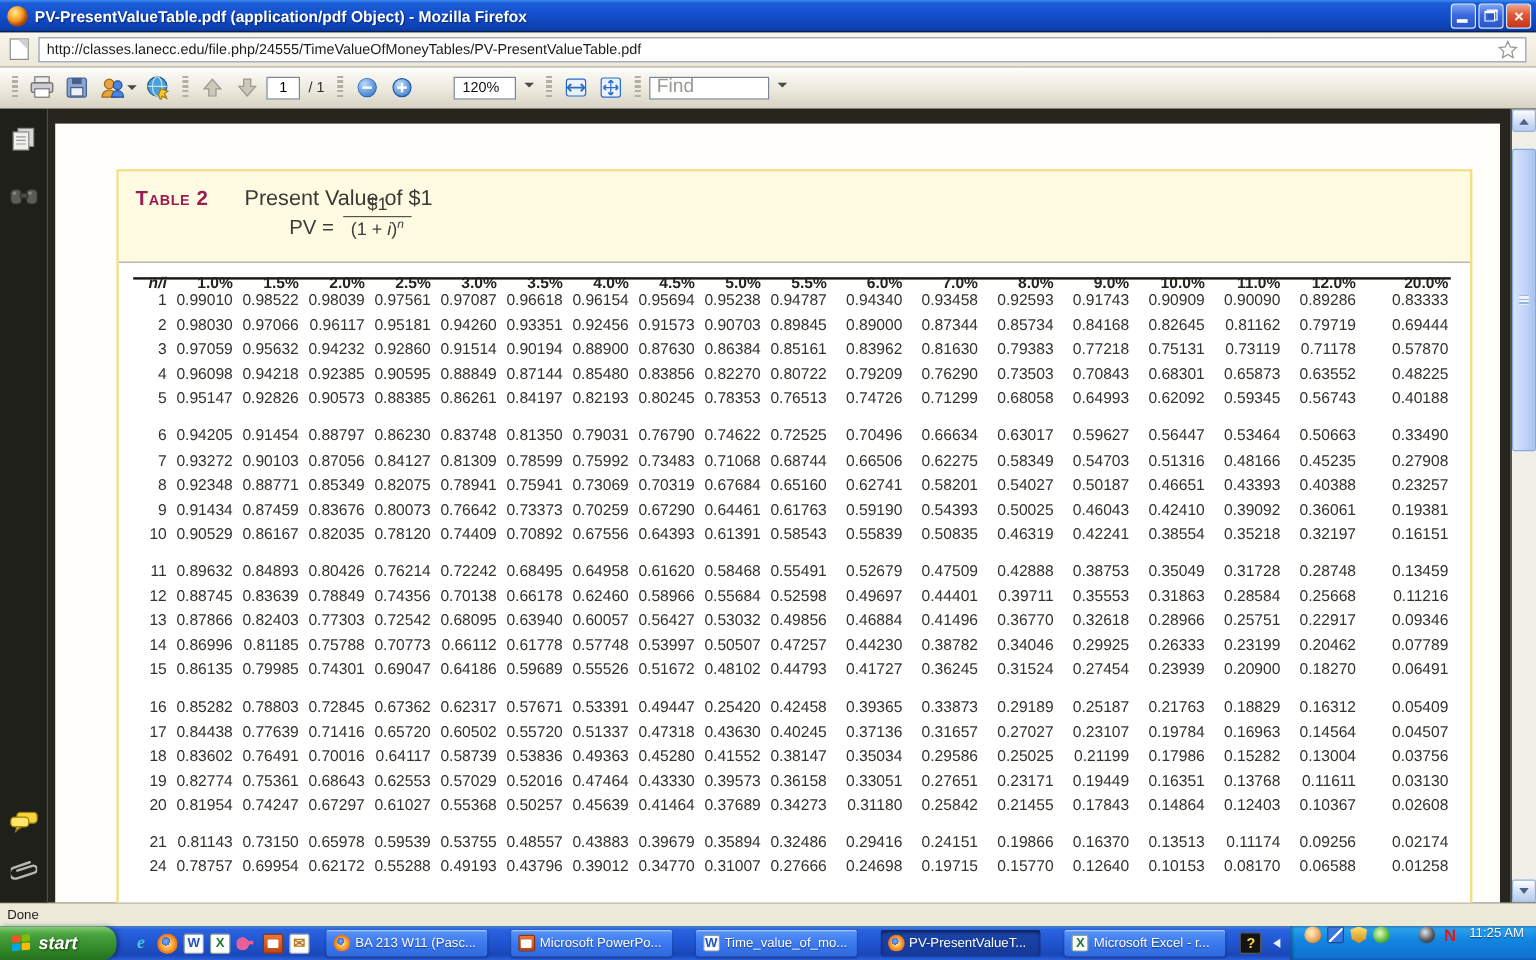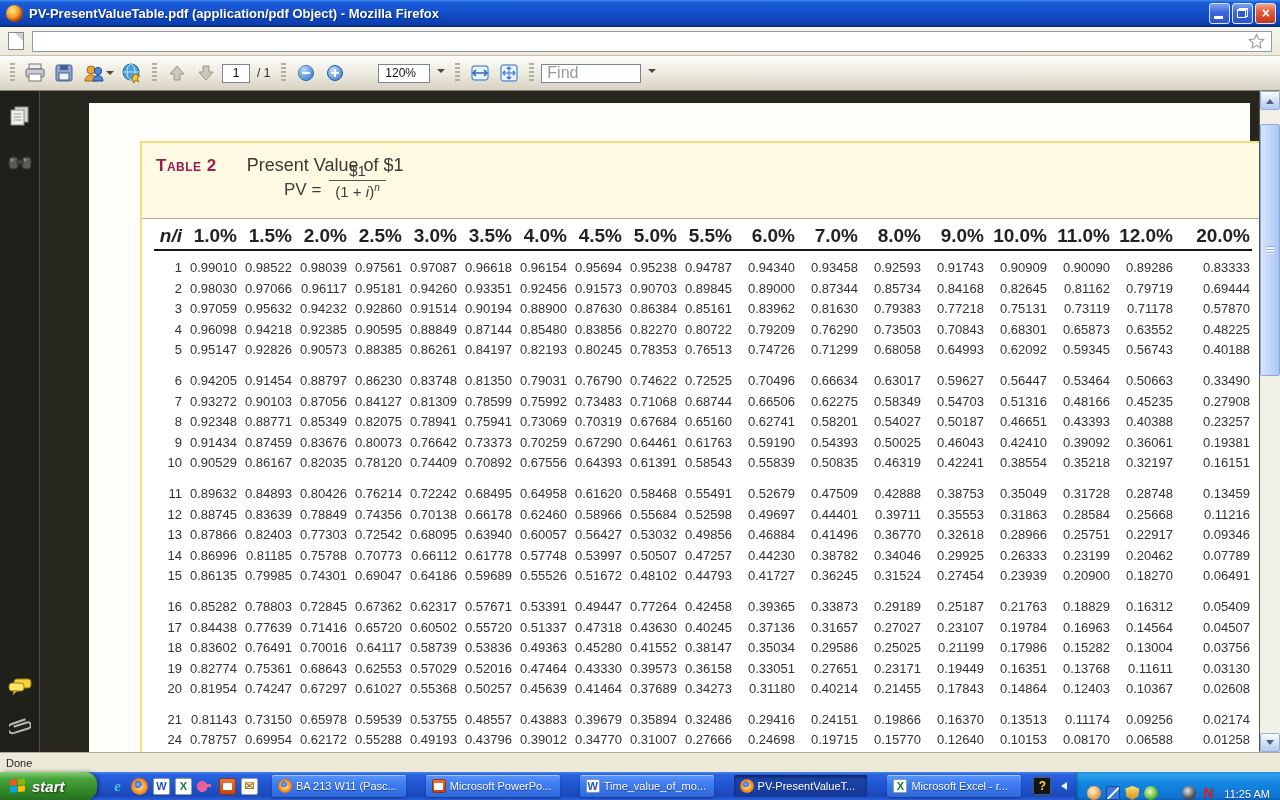--- a/index.html
+++ b/index.html
@@ -55,41 +55,41 @@
     padding:0 5px; font-family:"Liberation Sans",sans-serif; color:#222; }
   .findbox::placeholder { color:#9a9a92; }
 
   
   .viewport { height:661px; background:#26261e; display:flex; position:relative; }
   .pdf-sidebar { width:40px; background:#20201a; display:flex; flex-direction:column; align-items:center;
     padding:14px 0 10px 0; border-right:1px solid #4c4c40; }
   .sb-spacer { flex:1; }
   .sb-icon { margin-bottom:22px; }
   .pdf-main { flex:1; position:relative; overflow:hidden; }
-  .pdf-page { position:absolute; left:6px; top:12px; right:30px; bottom:-20px; background:#fffefa;margin-left:43px; }
+  .pdf-page { position:absolute; left:6px; top:12px; right:30px; bottom:-20px; background:#fffefa; }
 
   
   .frame { position:absolute; left:51px; top:38px; width:1130px; height:1200px;
     border:2px solid #f1df82; background:#fff; }
   .band { background:#fffbe3; border-bottom:1px solid #aaa79a; padding:12px 0 6px 14px; height:76px; }
   .band-row1 { display:flex; align-items:baseline; }
   .tbl-label { color:#9c1b50; font-weight:bold; font-size:17px; font-variant:small-caps; letter-spacing:.5px; }
   .tbl-title { color:#3a3a33; font-size:18px; margin-left:30px; }
   .formula { display:flex; align-items:flex-end; margin:-14px 0 0 128px; color:#3f3e38; }
   .f-lhs { font-size:17px; margin-right:8px; }
   .frac { display:inline-block; text-align:center; font-size:15px; }
   .frac .num { padding:0 10px 1px; }
   .frac .den { border-top:1.5px solid #57544a; padding:1px 6px 0; }
   .it { font-style:italic; }
   .sup { font-size:10px; vertical-align:super; }
 
   .pv-table { padding:0 0 0 12px; }
   .pv-row { display:flex; height:20.6px; line-height:20.6px; font-size:13px; color:#33332d; }
   .pv-row.gap { margin-top:10px; }
-  .pv-head { height:32px; line-height:34px; font-weight:bold; font-size:19px; color:#23231e;
+  .pv-head { height:14px; line-height:34px; font-weight:bold; font-size:13px; color:#23231e;
     border-bottom:2.5px solid #171712; margin-bottom:7px; margin-right:16px; }
   .pv-head .c-n { font-style:italic; font-weight:bold; }
   .cell { text-align:right; }
   .c-n { width:28px; }
   .c-a { width:55px; }
   .c-b { width:63px; }
   .c-c { width:77px; }
 
   
   .vscroll { position:absolute; right:0; top:0; bottom:0; width:21px; background:#f1f0e8;
@@ -144,21 +144,21 @@
     background:linear-gradient(180deg,#5a96f8 0%,#3d7bf0 45%,#2f68dd 100%);
     box-shadow:inset 0 1px 0 rgba(255,255,255,.45), 0 1px 2px rgba(0,0,20,.35); }
   .task-btn.active { background:linear-gradient(180deg,#1c46a8 0%,#16399a 100%);
     box-shadow:inset 0 2px 3px rgba(0,0,30,.55); }
   .task-btn .app-icon { width:14px; height:14px; flex:0 0 auto; font-size:9px; }
   .task-label { white-space:nowrap; overflow:hidden; text-overflow:ellipsis; text-shadow:0 1px 1px #10307a; }
   .misc-tray { display:flex; align-items:center; gap:6px; padding:0 8px; }
   .qmark { width:18px; height:18px; background:#141414; border:1px solid #565656; border-radius:2px;
     color:#ffd84a; font-weight:bold; font-size:12px; display:flex; align-items:center; justify-content:center; }
   .hide-chevron { width:0; height:0; border:4px solid transparent; border-right:6px solid #e8f0ff; }
-  .tray { display:flex; align-items:flex-end; gap:5px; padding:0 10px 0 12px;
+  .tray { display:flex; align-items:flex-start; gap:5px; padding:0 10px 0 12px;
     background:linear-gradient(180deg,#30a8f0 0%,#1286e0 40%,#0f6fce 100%);
     box-shadow:inset 2px 0 3px rgba(0,0,40,.35); }
   .tray-icon { width:14px; height:14px; border-radius:2px; }
   .tray-messenger { border-radius:50%; background:radial-gradient(circle at 40% 38%, #ffe2b0 15%, #e8a050 60%, #b06a20 100%); }
   .tray-utility { background:linear-gradient(135deg,#3a78e0 45%,#fff 48%,#fff 56%,#3a78e0 60%); border:1px solid #1a4898; }
   .tray-security-shield { clip-path:polygon(50% 0,100% 18%,92% 75%,50% 100%,8% 75%,0 18%);
     background:linear-gradient(180deg,#ffdf70,#d09018); }
   .tray-update { border-radius:50%; background:radial-gradient(circle at 42% 40%, #d6f0b0 10%, #55b838 60%, #2d7a1a 100%); }
   .tray-volume { border-radius:50%; background:radial-gradient(circle at 40% 35%, #cfd4da 8%, #55585e 55%, #23252a 100%); }
   .tray-norton { background:transparent; color:#e01818; font-weight:bold; font-size:14px;
@@ -179,20 +179,21 @@
       <i class="glyph-restore"></i>
     </span>
   <span class="winbtn close">
       <i class="glyph-x">×</i>
     </span>
 </div>
 
 <div class="urlrow">
   <span class="page-fav"></span>
   <div class="urlfield">
+    <span>http://classes.lanecc.edu/file.php/24555/TimeValueOfMoneyTables/PV-PresentValueTable.pdf</span>
     <span class="url-star">
       <svg width="17" height="17" viewBox="0 0 17 17">
           <path d="M8.5 1.5 10.6 6.1 15.6 6.6 11.9 10 12.9 15 8.5 12.4 4.1 15 5.1 10 1.4 6.6 6.4 6.1Z" fill="none" stroke="#9a9a92" stroke-width="1.1"></path>
         </svg>
     </span>
   </div>
 </div>
 
 <div class="pdfbar">
   <span class="grip"></span>
@@ -676,21 +677,21 @@
             <div class="pv-row gap">
               <span class="cell c-n">16</span>
               <span class="cell c-a">0.85282</span>
               <span class="cell c-a">0.78803</span>
               <span class="cell c-a">0.72845</span>
               <span class="cell c-a">0.67362</span>
               <span class="cell c-a">0.62317</span>
               <span class="cell c-a">0.57671</span>
               <span class="cell c-a">0.53391</span>
               <span class="cell c-a">0.49447</span>
-              <span class="cell c-a">0.77264</span>
+              <span class="cell c-a">0.25420</span>
               <span class="cell c-a">0.42458</span>
               <span class="cell c-b">0.39365</span>
               <span class="cell c-b">0.33873</span>
               <span class="cell c-b">0.29189</span>
               <span class="cell c-b">0.25187</span>
               <span class="cell c-b">0.21763</span>
               <span class="cell c-b">0.18829</span>
               <span class="cell c-b">0.16312</span>
               <span class="cell c-c">0.05409</span>
             </div>
@@ -763,21 +764,21 @@
               <span class="cell c-a">0.74247</span>
               <span class="cell c-a">0.67297</span>
               <span class="cell c-a">0.61027</span>
               <span class="cell c-a">0.55368</span>
               <span class="cell c-a">0.50257</span>
               <span class="cell c-a">0.45639</span>
               <span class="cell c-a">0.41464</span>
               <span class="cell c-a">0.37689</span>
               <span class="cell c-a">0.34273</span>
               <span class="cell c-b">0.31180</span>
-              <span class="cell c-b">0.40214</span>
+              <span class="cell c-b">0.25842</span>
               <span class="cell c-b">0.21455</span>
               <span class="cell c-b">0.17843</span>
               <span class="cell c-b">0.14864</span>
               <span class="cell c-b">0.12403</span>
               <span class="cell c-b">0.10367</span>
               <span class="cell c-c">0.02608</span>
             </div>
             <div class="pv-row gap">
               <span class="cell c-n">21</span>
               <span class="cell c-a">0.81143</span>

